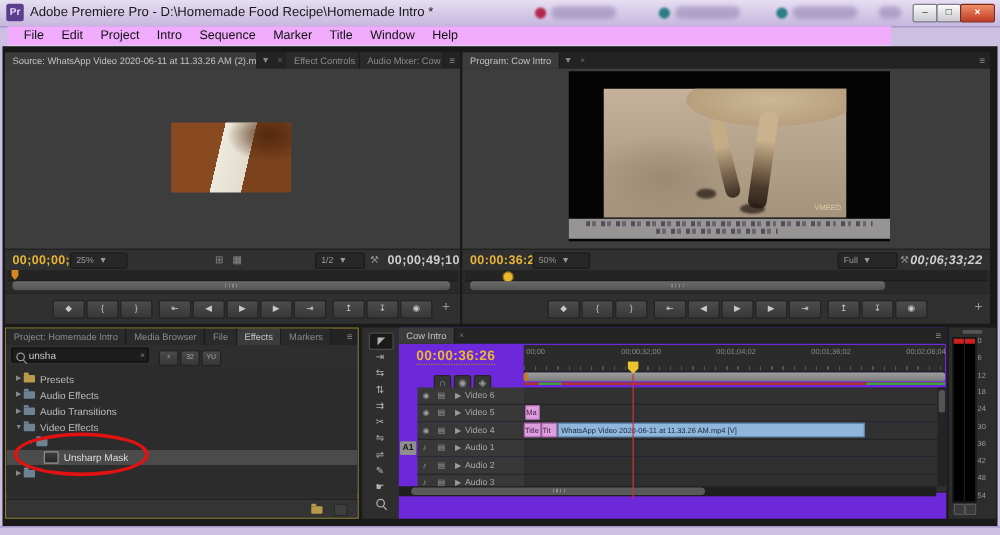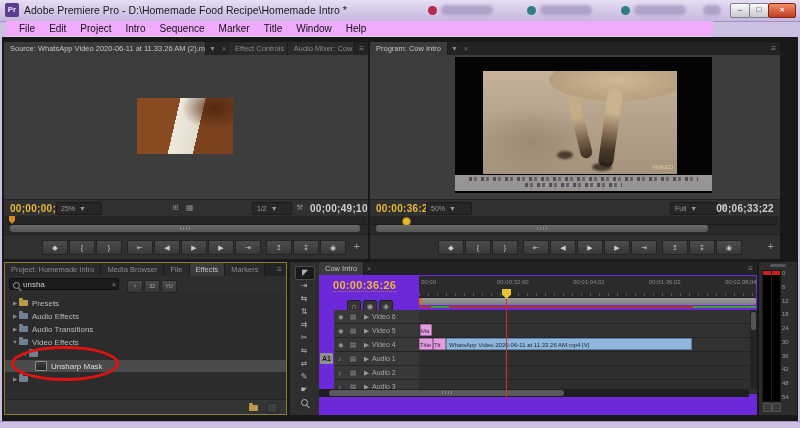--- a/index.html
+++ b/index.html
@@ -221,21 +221,21 @@
         <span class="tbtn" style="left:177px;">▶</span>
         <span class="tbtn" style="left:204px;">▶</span>
         <span class="tbtn" style="left:231px;">⇥</span>
         <span class="tbtn" style="left:262px;">↥</span>
         <span class="tbtn" style="left:289px;">↧</span>
         <span class="tbtn" style="left:316px;">◉</span>
         <span class="plusbtn" style="right:8px;">+</span>
       </div>
     </div>
 
-    <div class="panel" style="left:368px;top:5px;width:410px;height:216px;">
+    <div class="panel" style="left:368px;top:5px;width:410px;height:216px;padding-left:12px;">
       <div class="tabbar">
         <span class="tab active">Program: Cow Intro</span>
         <span class="ddbox">▼</span>
         <span class="tabx">×</span>
         <span class="pmenu">≡</span>
       </div>
       <div class="viewer">
         <div class="vidblack">
           <div class="vidframe">
             <div class="cowbody"></div>
@@ -255,21 +255,21 @@
         <span class="tc" style="left:6px;">00:00:36:26</span>
         <span class="dd" style="left:56px;width:36px;">
             <span>50%</span>
             <span>▼</span>
           </span>
         <span class="dd" style="left:300px;width:38px;">
             <span>Full</span>
             <span>▼</span>
           </span>
         <span class="cicon" style="left:350px;">⚒</span>
-        <span class="dur" style="right:6px;">00;06;33;22</span>
+        <span class="dur" style="right:6px;font-style:italic;">00;06;33;22</span>
       </div>
       <div class="scrub">
         <div class="scrubruler">
             <div class="ph-dot"></div>
           </div>
         <div class="sthumb" style="left:6px;width:332px;">
             <div class="sgrip"></div>
           </div>
       </div>
       <div class="transport">

